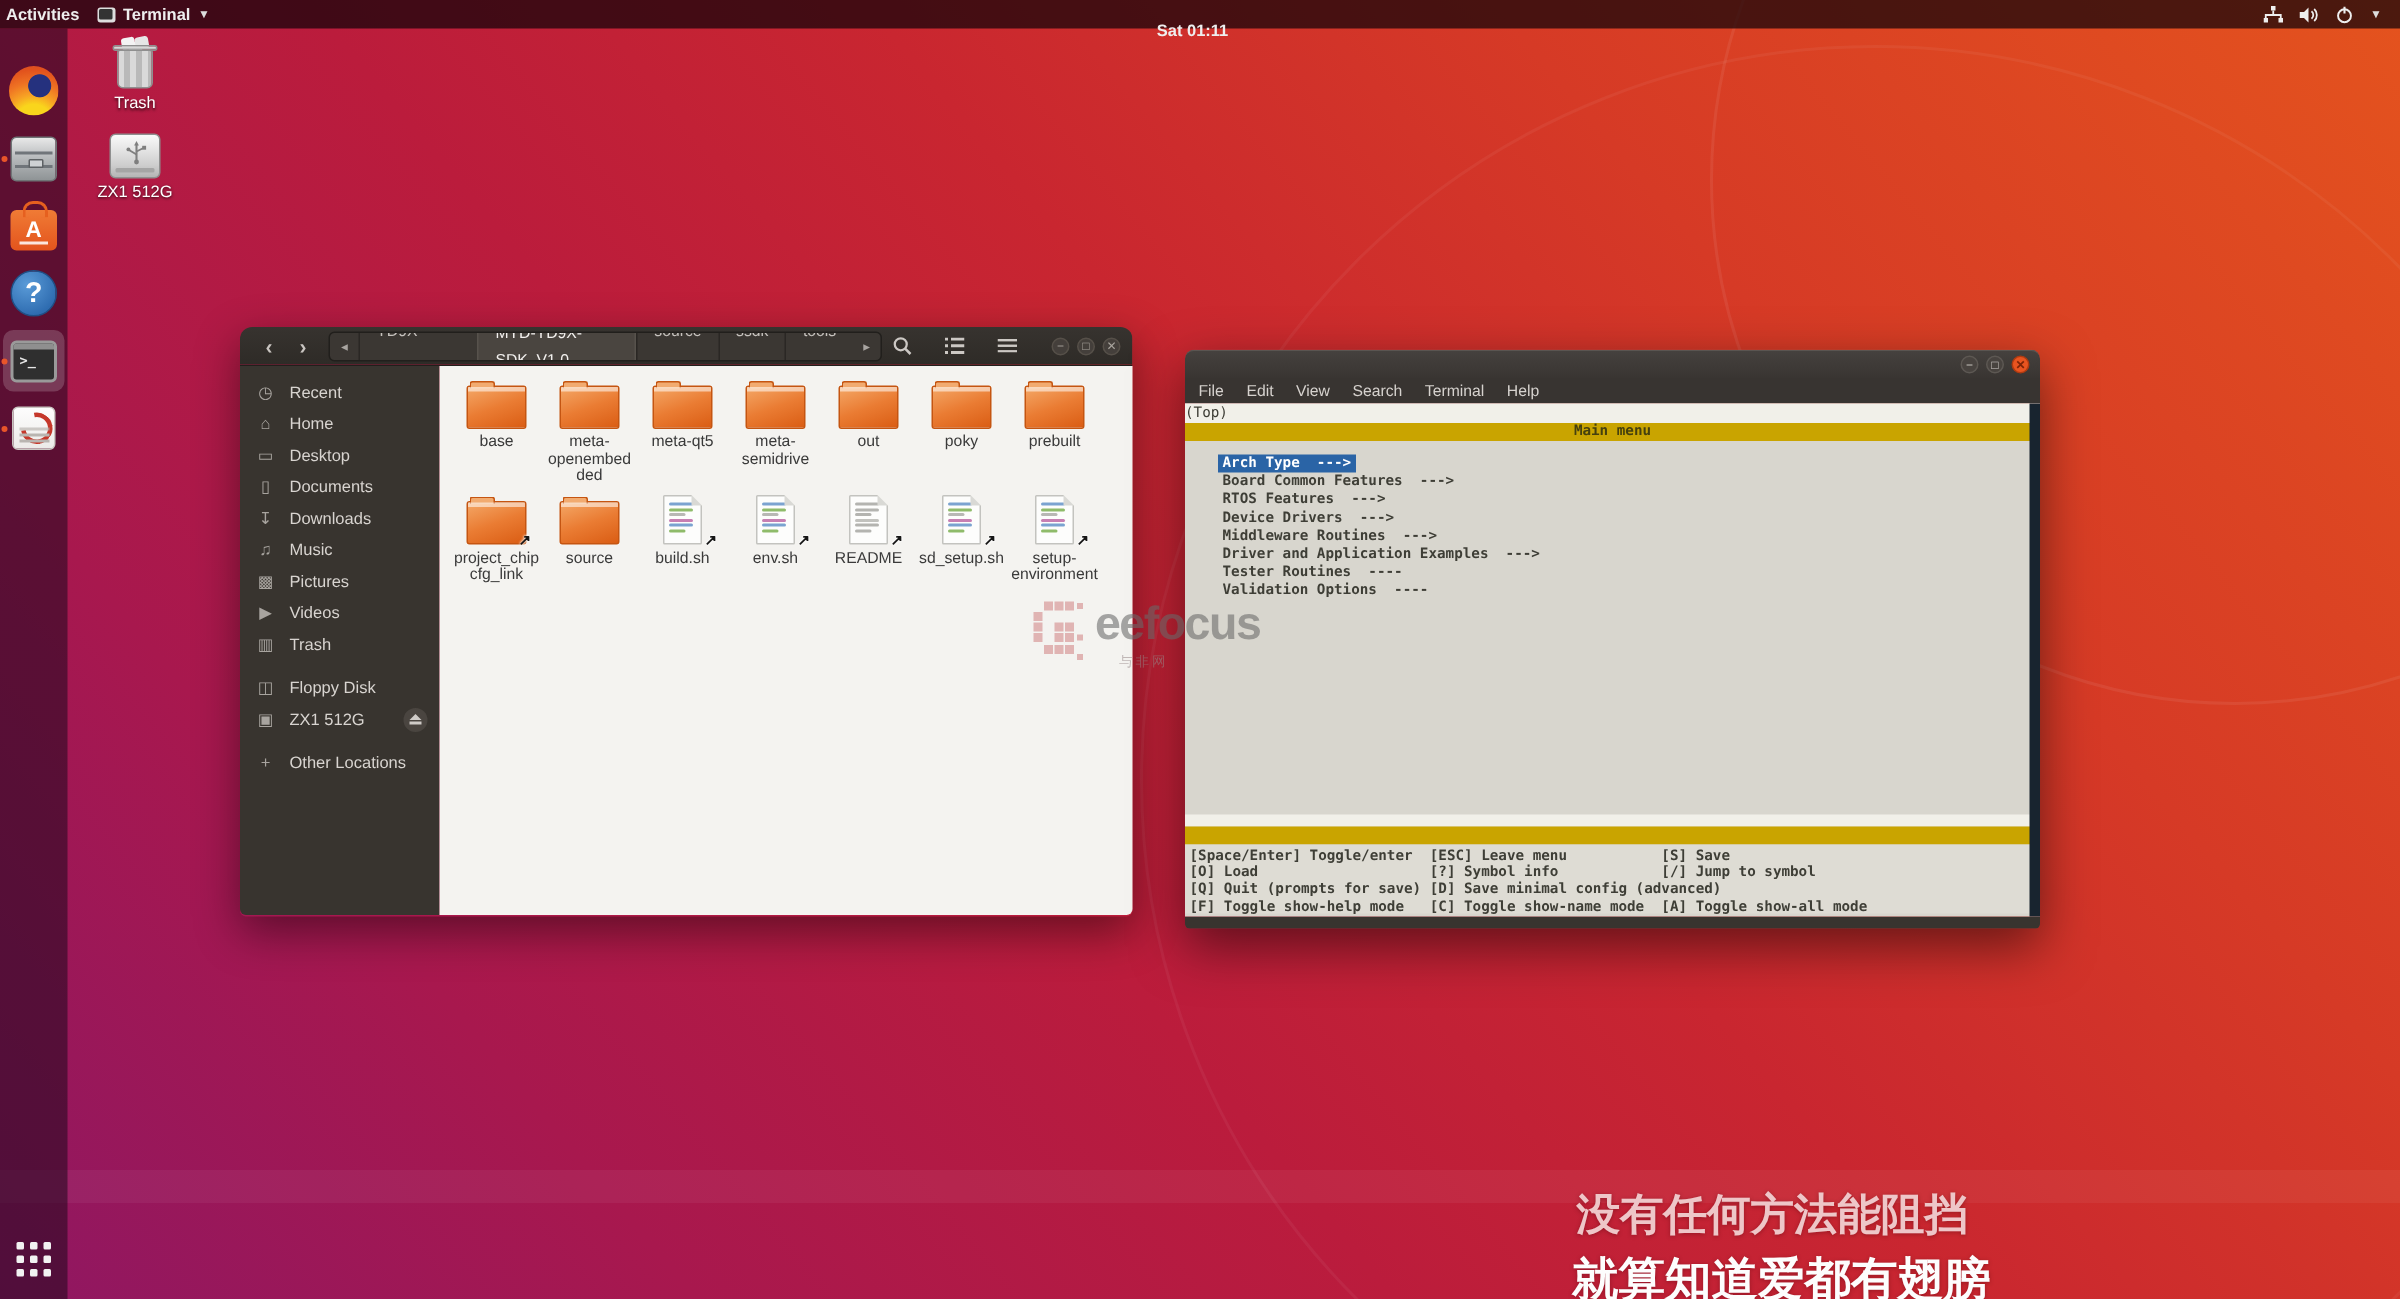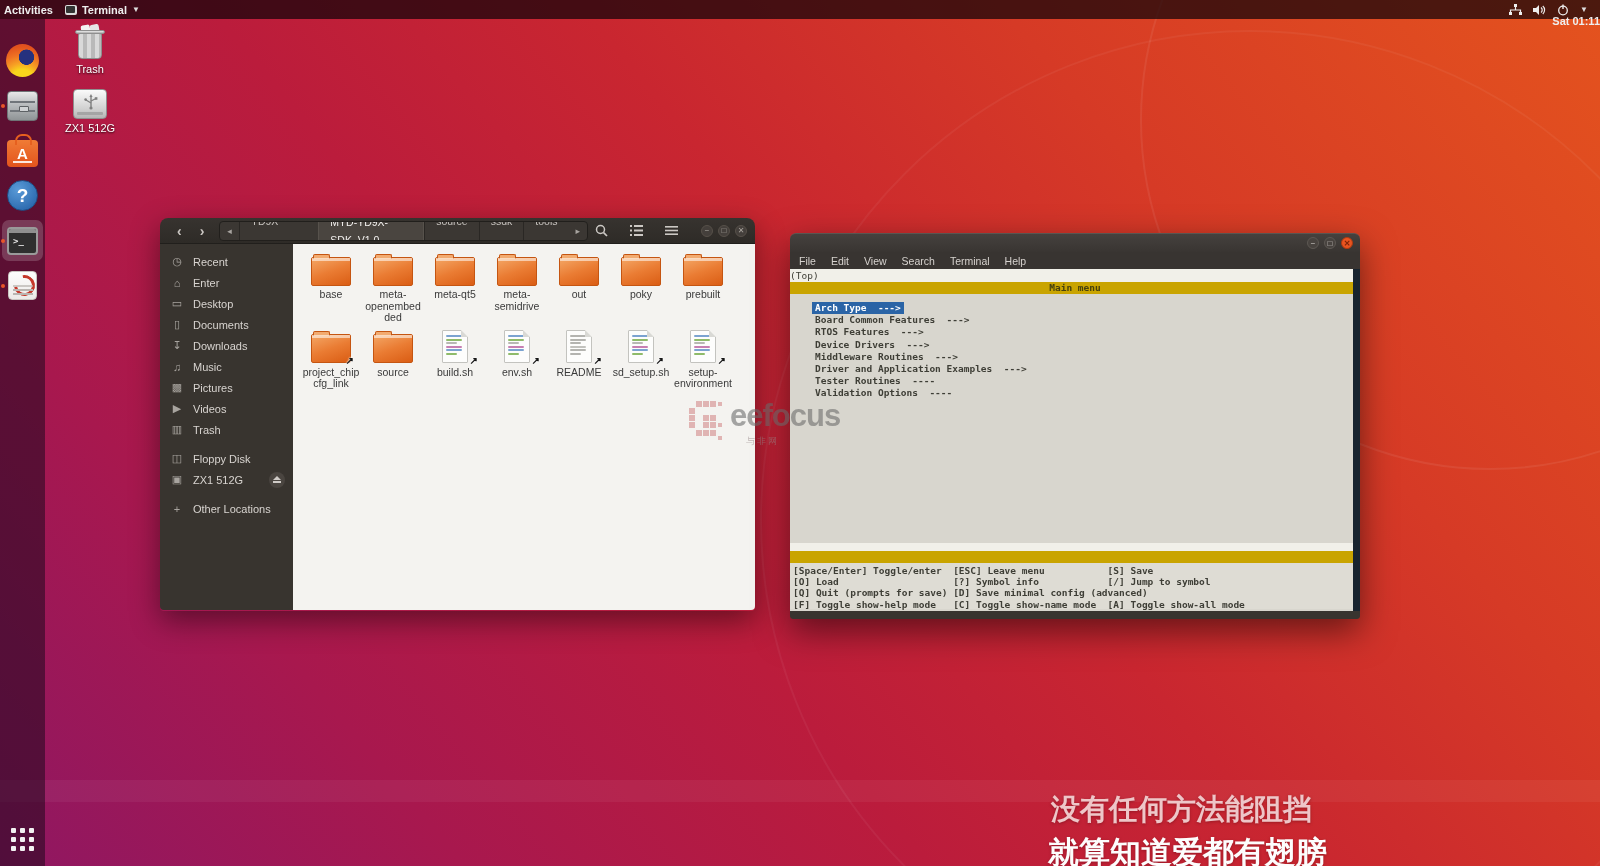--- a/index.html
+++ b/index.html
@@ -20,21 +20,21 @@
     position:absolute; left:0; top:0; width:1600px; height:19px;
     background:rgba(16,3,9,0.72); color:#eee; display:flex; align-items:center;
     font-size:11px; font-weight:bold; z-index:50;
   }
   .tb-left { display:flex; align-items:center; height:100%; }
   .tb-activities { padding:0 4px; height:100%; display:flex; align-items:center; }
   .tb-appmenu { display:flex; align-items:center; gap:5px; padding:0 8px; height:100%; }
   .tb-termglyph { width:12px; height:10px; background:#ddd; border-radius:2px; position:relative; }
   .tb-termglyph::after{ content:""; position:absolute; inset:1.5px; background:#333; border-radius:1px; }
   .tb-caret { font-size:8px; color:#ddd; }
-  .tb-clock { position:absolute; left:0; right:0; text-align:right; pointer-events:none;margin-top:22px; }
+  .tb-clock { position:absolute; left:0; right:10px; text-align:center; pointer-events:none;margin-top:22px; }
   .tb-right { margin-left:auto; display:flex; align-items:center; gap:11px; padding-right:12px; height:100%; }
   .tb-right svg { display:block; }
 
   
   .dock {
     position:absolute; left:0; top:19px; width:45px; height:847px;
     background:rgba(43,9,36,0.62); z-index:40; 
   }
   .dock-item { position:absolute; left:2px; width:41px; height:41px; display:flex; align-items:center; justify-content:center; }
   .dock-item.active { background:rgba(255,255,255,0.18); border-radius:7px; }
@@ -299,21 +299,21 @@
       </div>
     </div>
     <div class="f-body">
       <div class="f-side" id="f-side">
           <div class="side-item">
             <span class="si-ic">◷</span>
             <span>Recent</span>
           </div>
           <div class="side-item">
             <span class="si-ic">⌂</span>
-            <span>Enter</span>
+            <span>Home</span>
           </div>
           <div class="side-item">
             <span class="si-ic">▭</span>
             <span>Desktop</span>
           </div>
           <div class="side-item">
             <span class="si-ic">▯</span>
             <span>Documents</span>
           </div>
           <div class="side-item">

